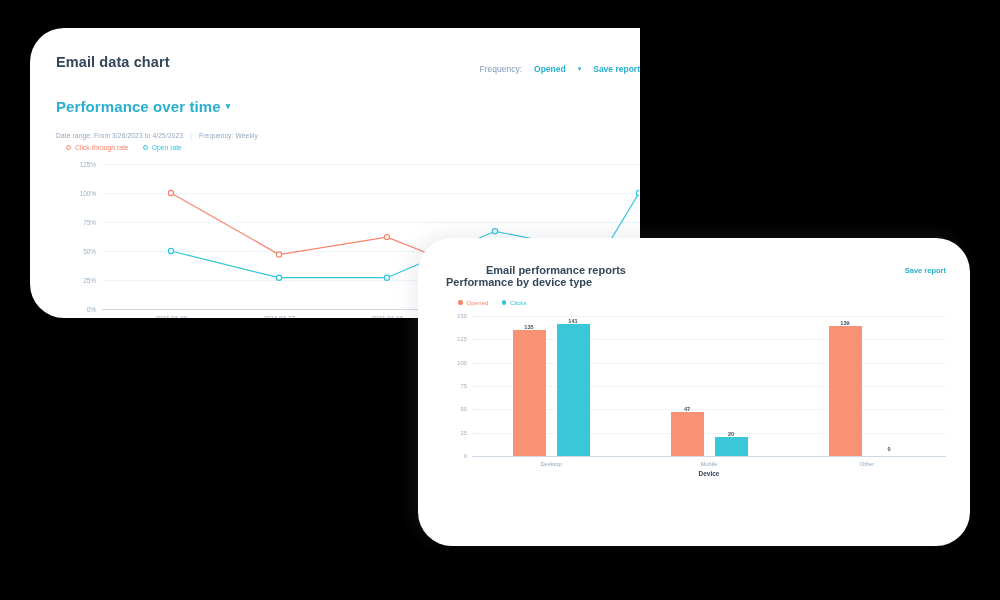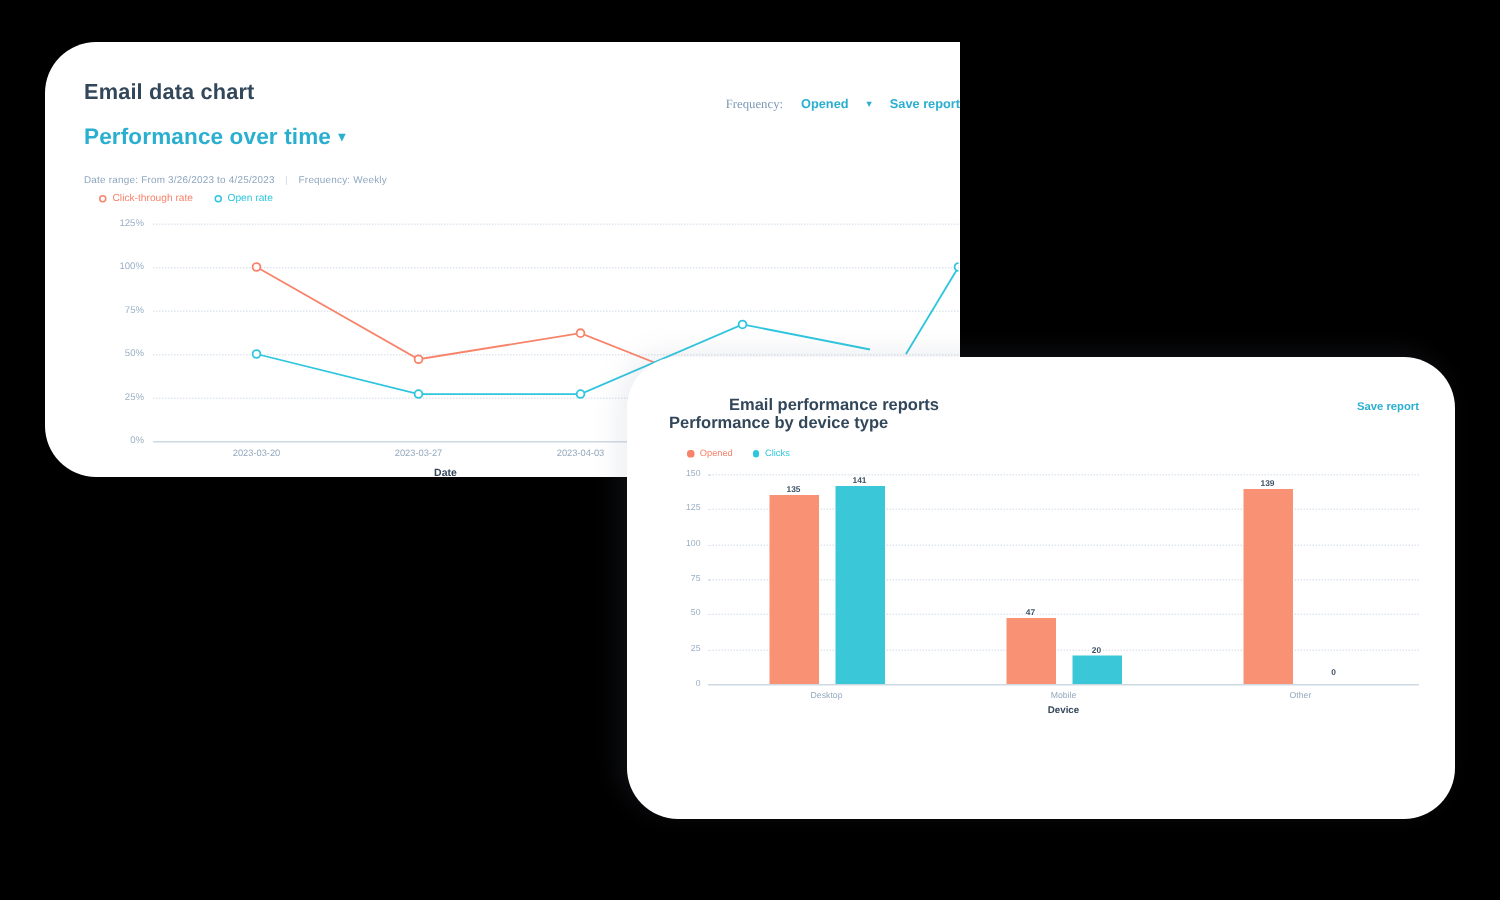--- a/index.html
+++ b/index.html
@@ -31,33 +31,33 @@
   }
 
   
   .line-inner { position: relative; width: 100%; height: 100%; padding: 26px 0 12px 26px; }
 
   .title-main {
     font-size: 14.5px; font-weight: bold; color: #33475b;
     letter-spacing: 0.1px;
   }
   .title-sub {
-    margin-top: 13px;
+    margin-top: 28px;
     font-size: 15px; font-weight: bold; color: #2aafd0;
     letter-spacing: 0.1px;
     display: inline-flex; align-items: center; gap: 5px;
   }
   .caret { font-size: 9px; line-height: 1; color: #2aafd0; }
 
   .freq-wrap {
     position: absolute; right: 0px; top: 36px;
     display: flex; align-items: center; gap: 12px;
     font-size: 8.5px; color: #516f90; white-space: nowrap;
   }
-  .freq-label { color: #7c98b6; font-family: Liberation Serif, serif; }
+  .freq-label { color: #7c98b6; }
   .freq-value { color: #2aafd0; font-weight: bold; }
   .freq-caret { color: #2aafd0; font-size: 7px; }
   .save-link { color: #2aafd0; font-weight: bold; font-size: 8.5px; }
 
   .meta-row {
     margin-top: 16px;
     font-size: 6.6px; color: #8fa7bf; letter-spacing: 0.15px;
     display: flex; align-items: center; gap: 7px;
   }
   .meta-div { color: #cfdae5; }

